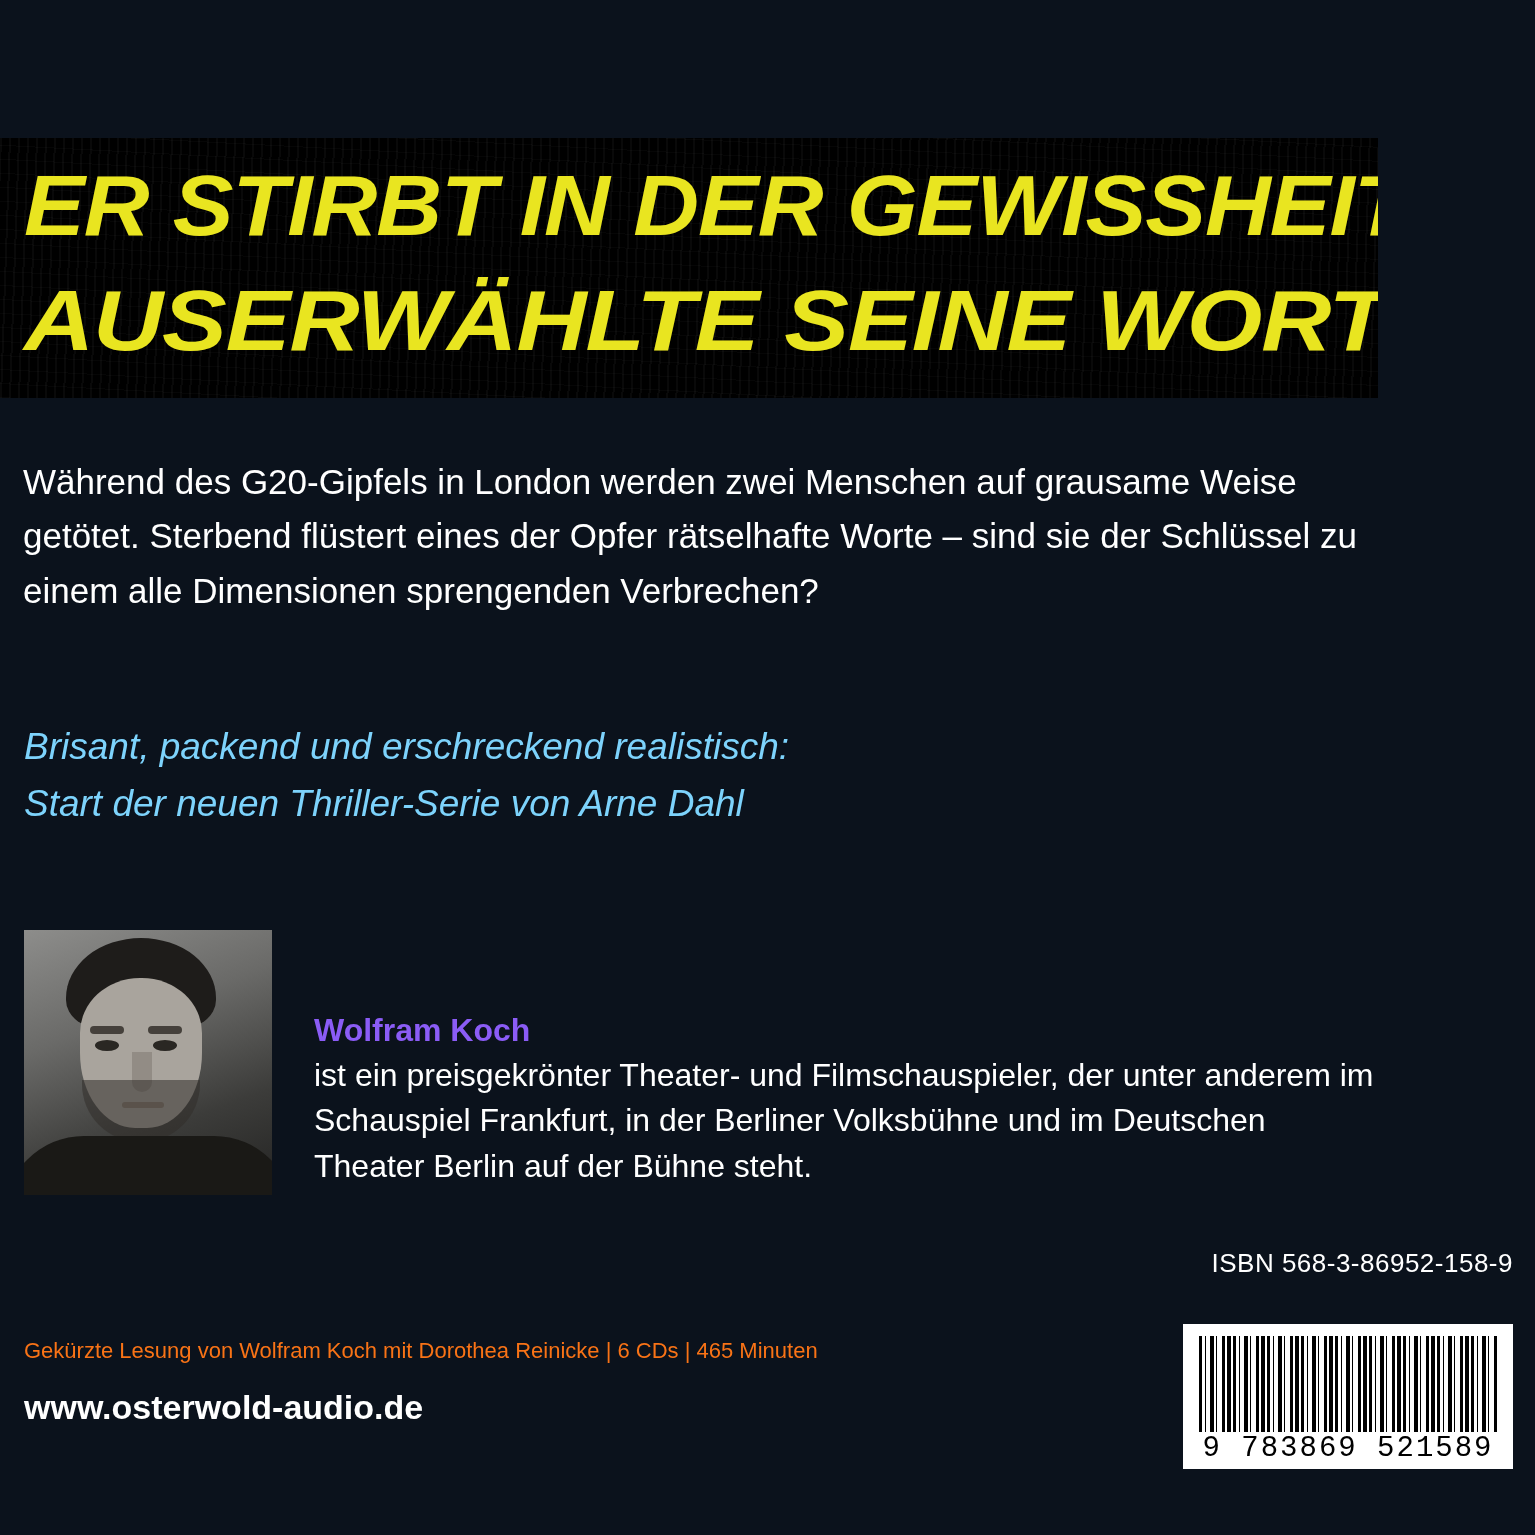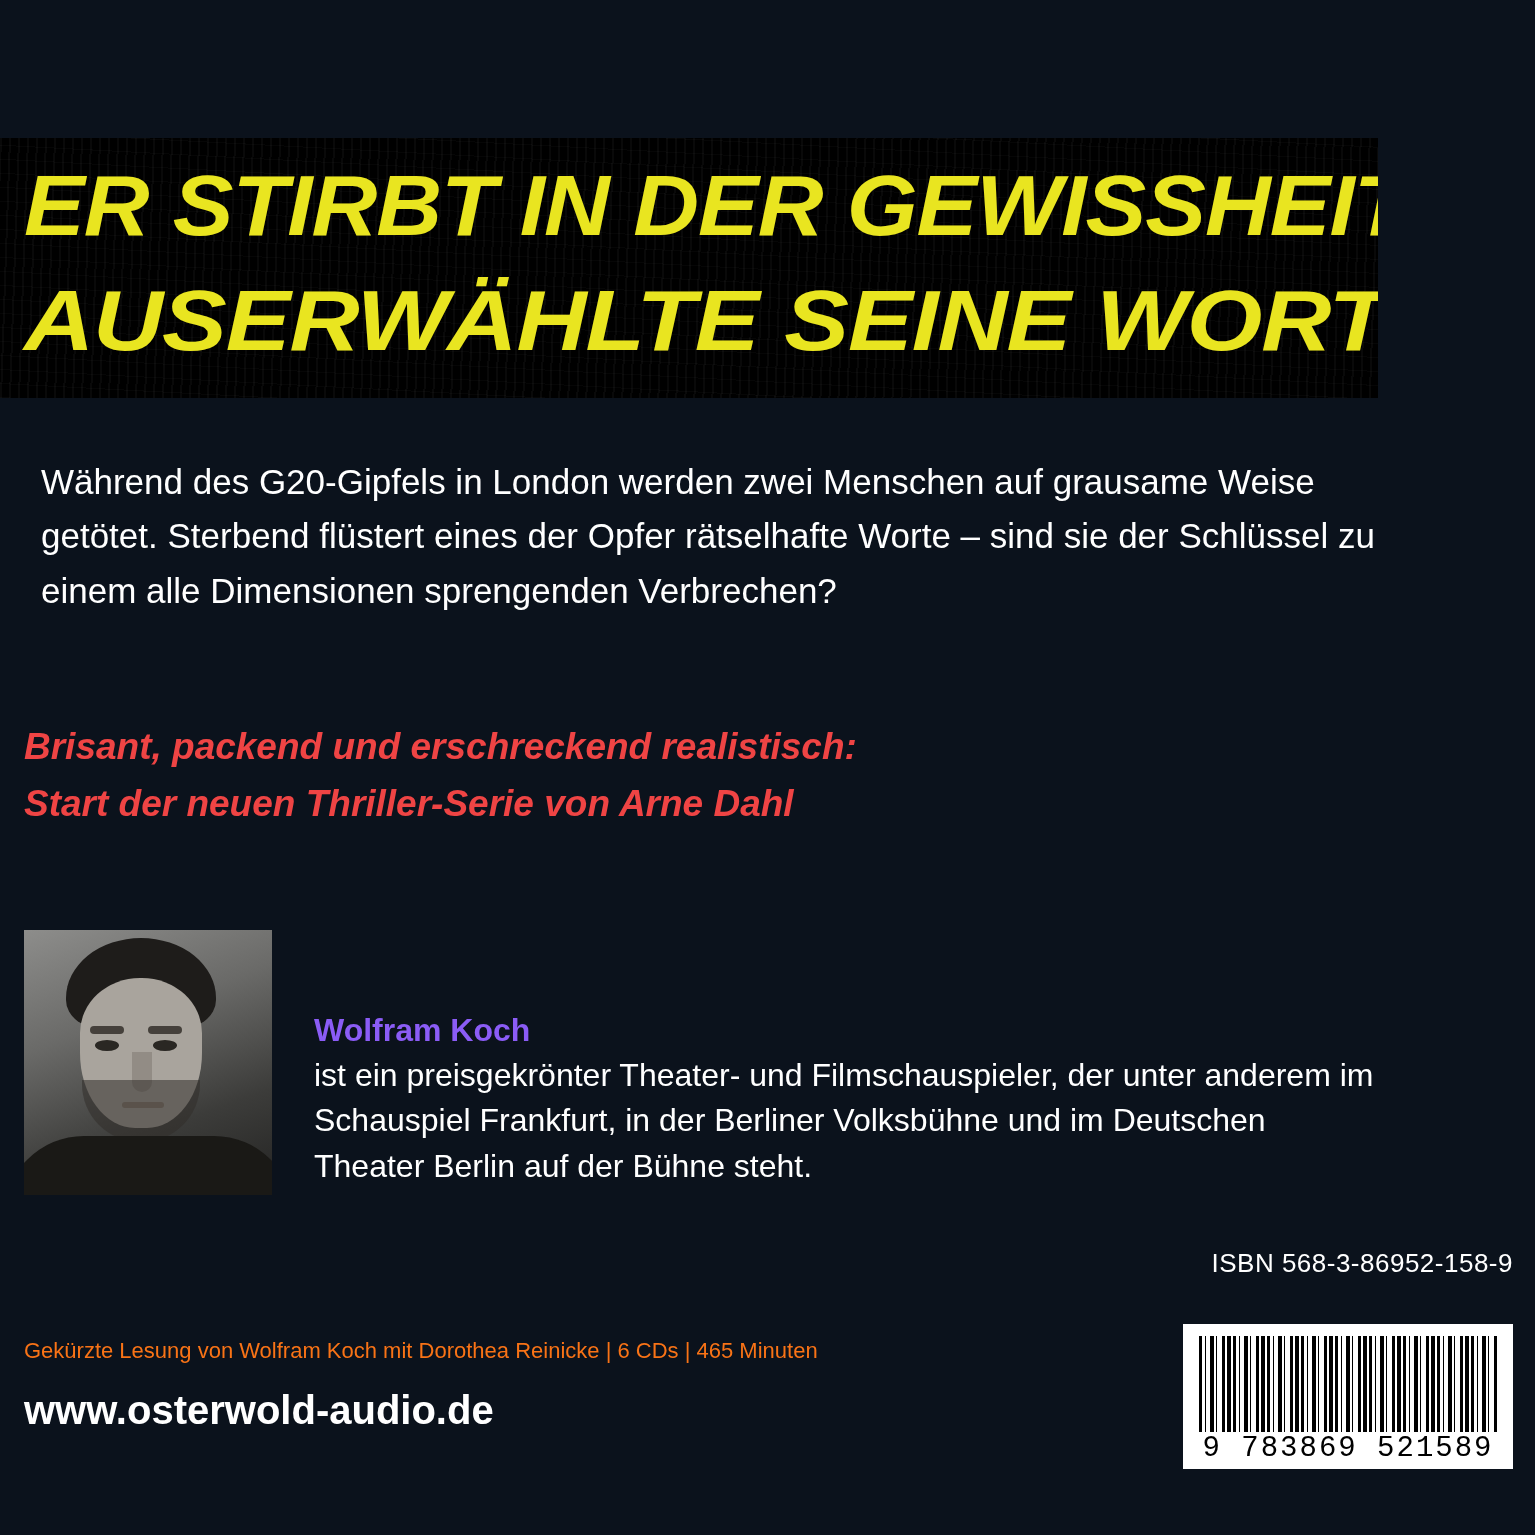--- a/index.html
+++ b/index.html
@@ -60,40 +60,40 @@
   }
   .headline-line.l2 {
     top: 133px;
     font-size: 86px;
     transform: scaleX(1.13);
   }
 
   
   .blurb {
     position: absolute;
-    left: 41px;
+    left: 23px;
     top: 455px;
     width: 1400px;
     font-size: 35px;
     line-height: 1.55;
     color: #ffffff;
     font-weight: 400;
   }
 
   
   .tagline {
     position: absolute;
     left: 24px;
     top: 718px;
     width: 1350px;
     font-size: 37px;
     line-height: 1.55;
-    font-weight: bold;
+    font-weight: normal;
     font-style: italic;
-    color: #ef4444;
+    color: #7dd3fc;
   }
 
   
   .narrator {
     position: absolute;
     left: 24px;
     top: 930px;
     width: 1380px;
   }
   .portrait {
@@ -235,21 +235,21 @@
     position: absolute;
     left: 24px;
     top: 1338px;
     font-size: 22px;
     color: #f97316;
   }
   .footer-url {
     position: absolute;
     left: 24px;
     top: 1388px;
-    font-size: 40px;
+    font-size: 34px;
     font-weight: bold;
     color: #ffffff;
   }
 </style>
 </head>
 <body>
 
 <div class="cover">
 
   <div class="headline-band">

